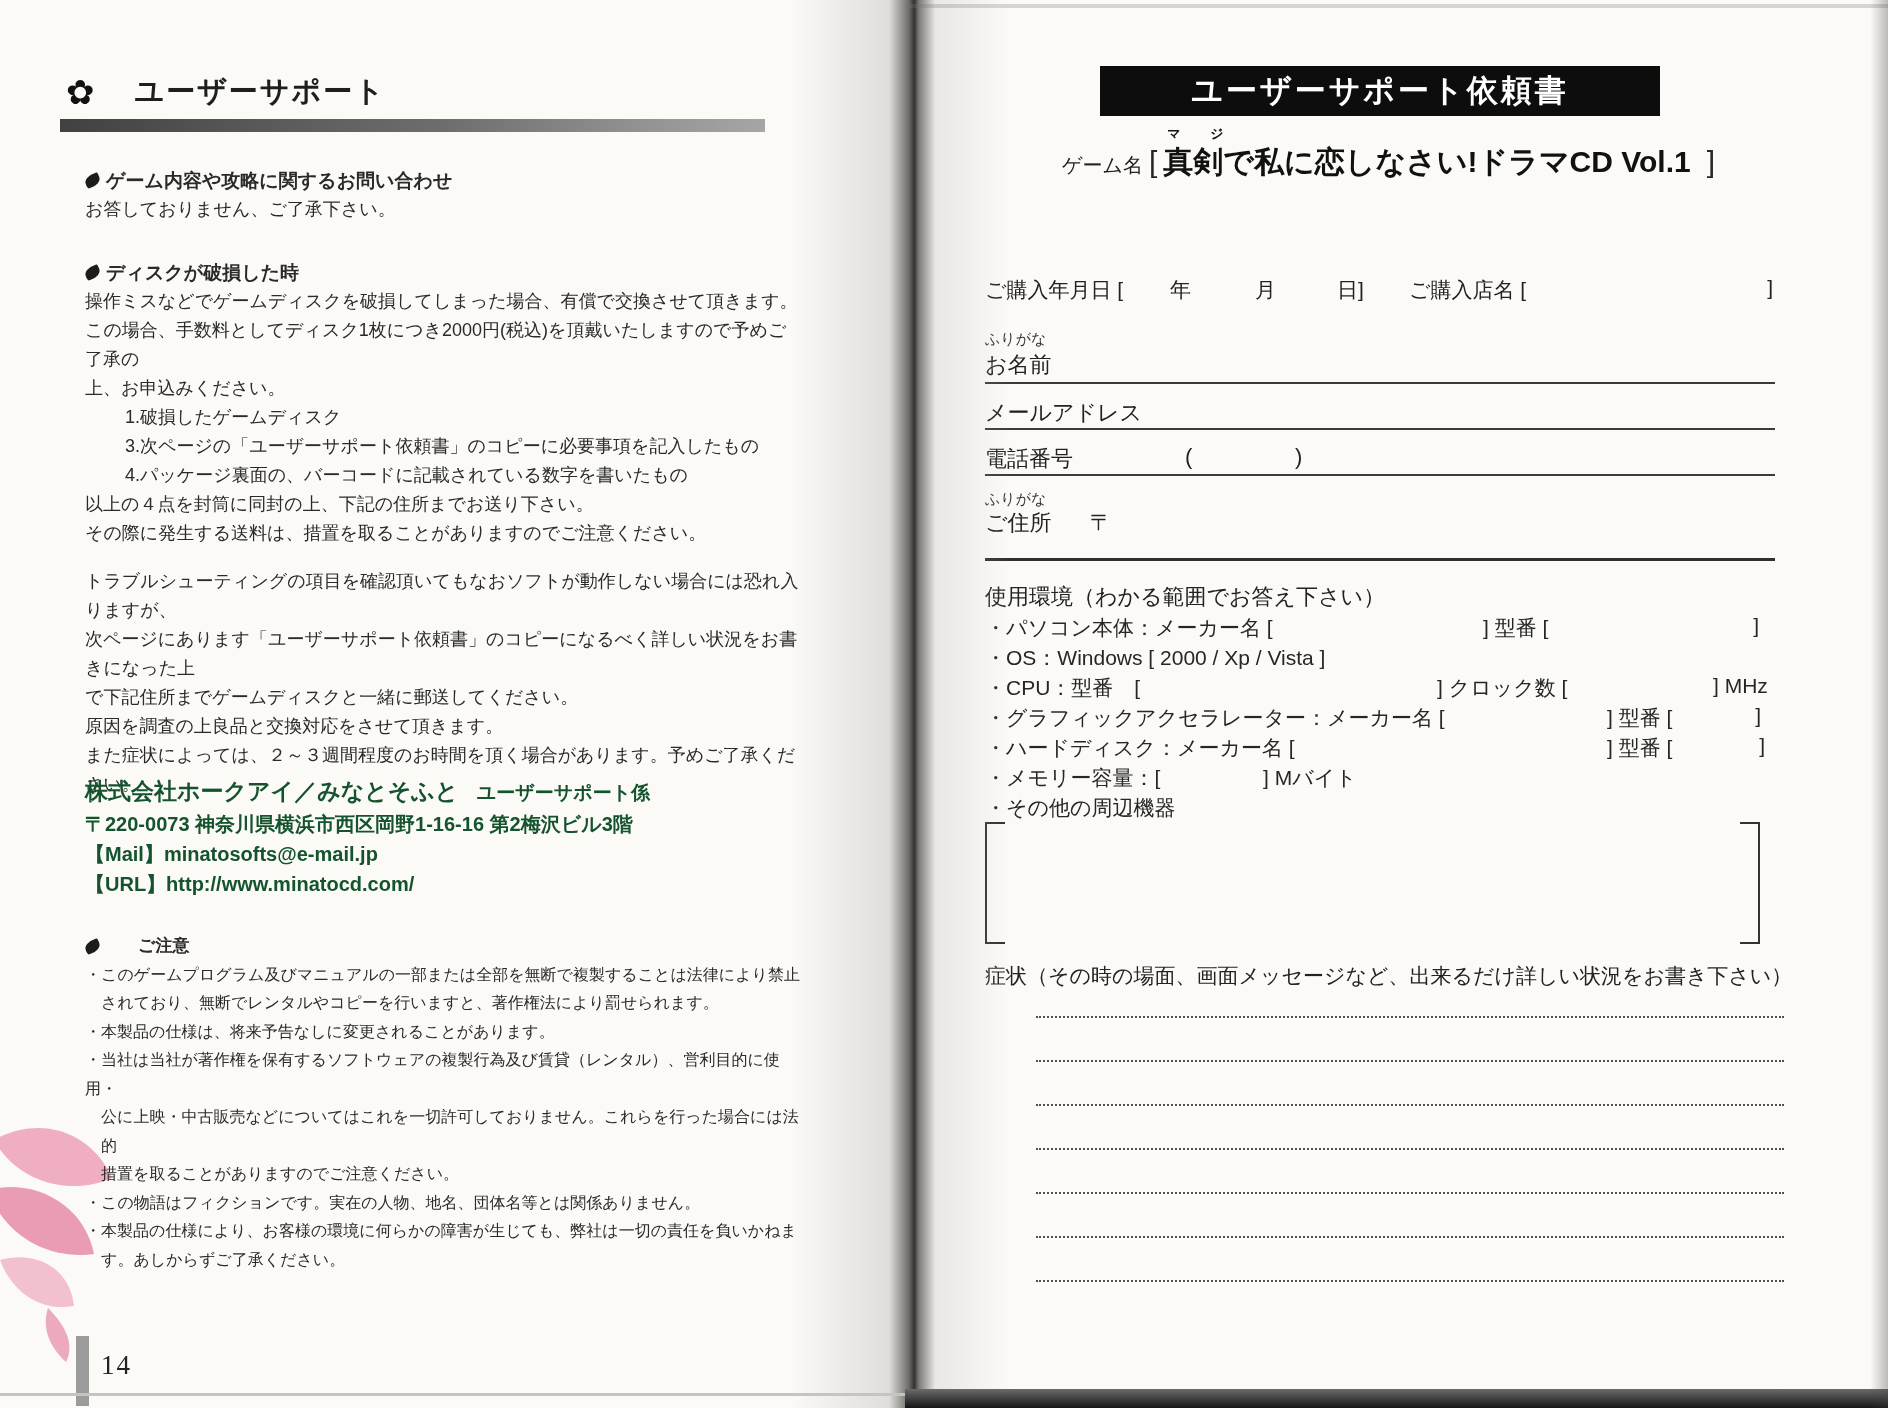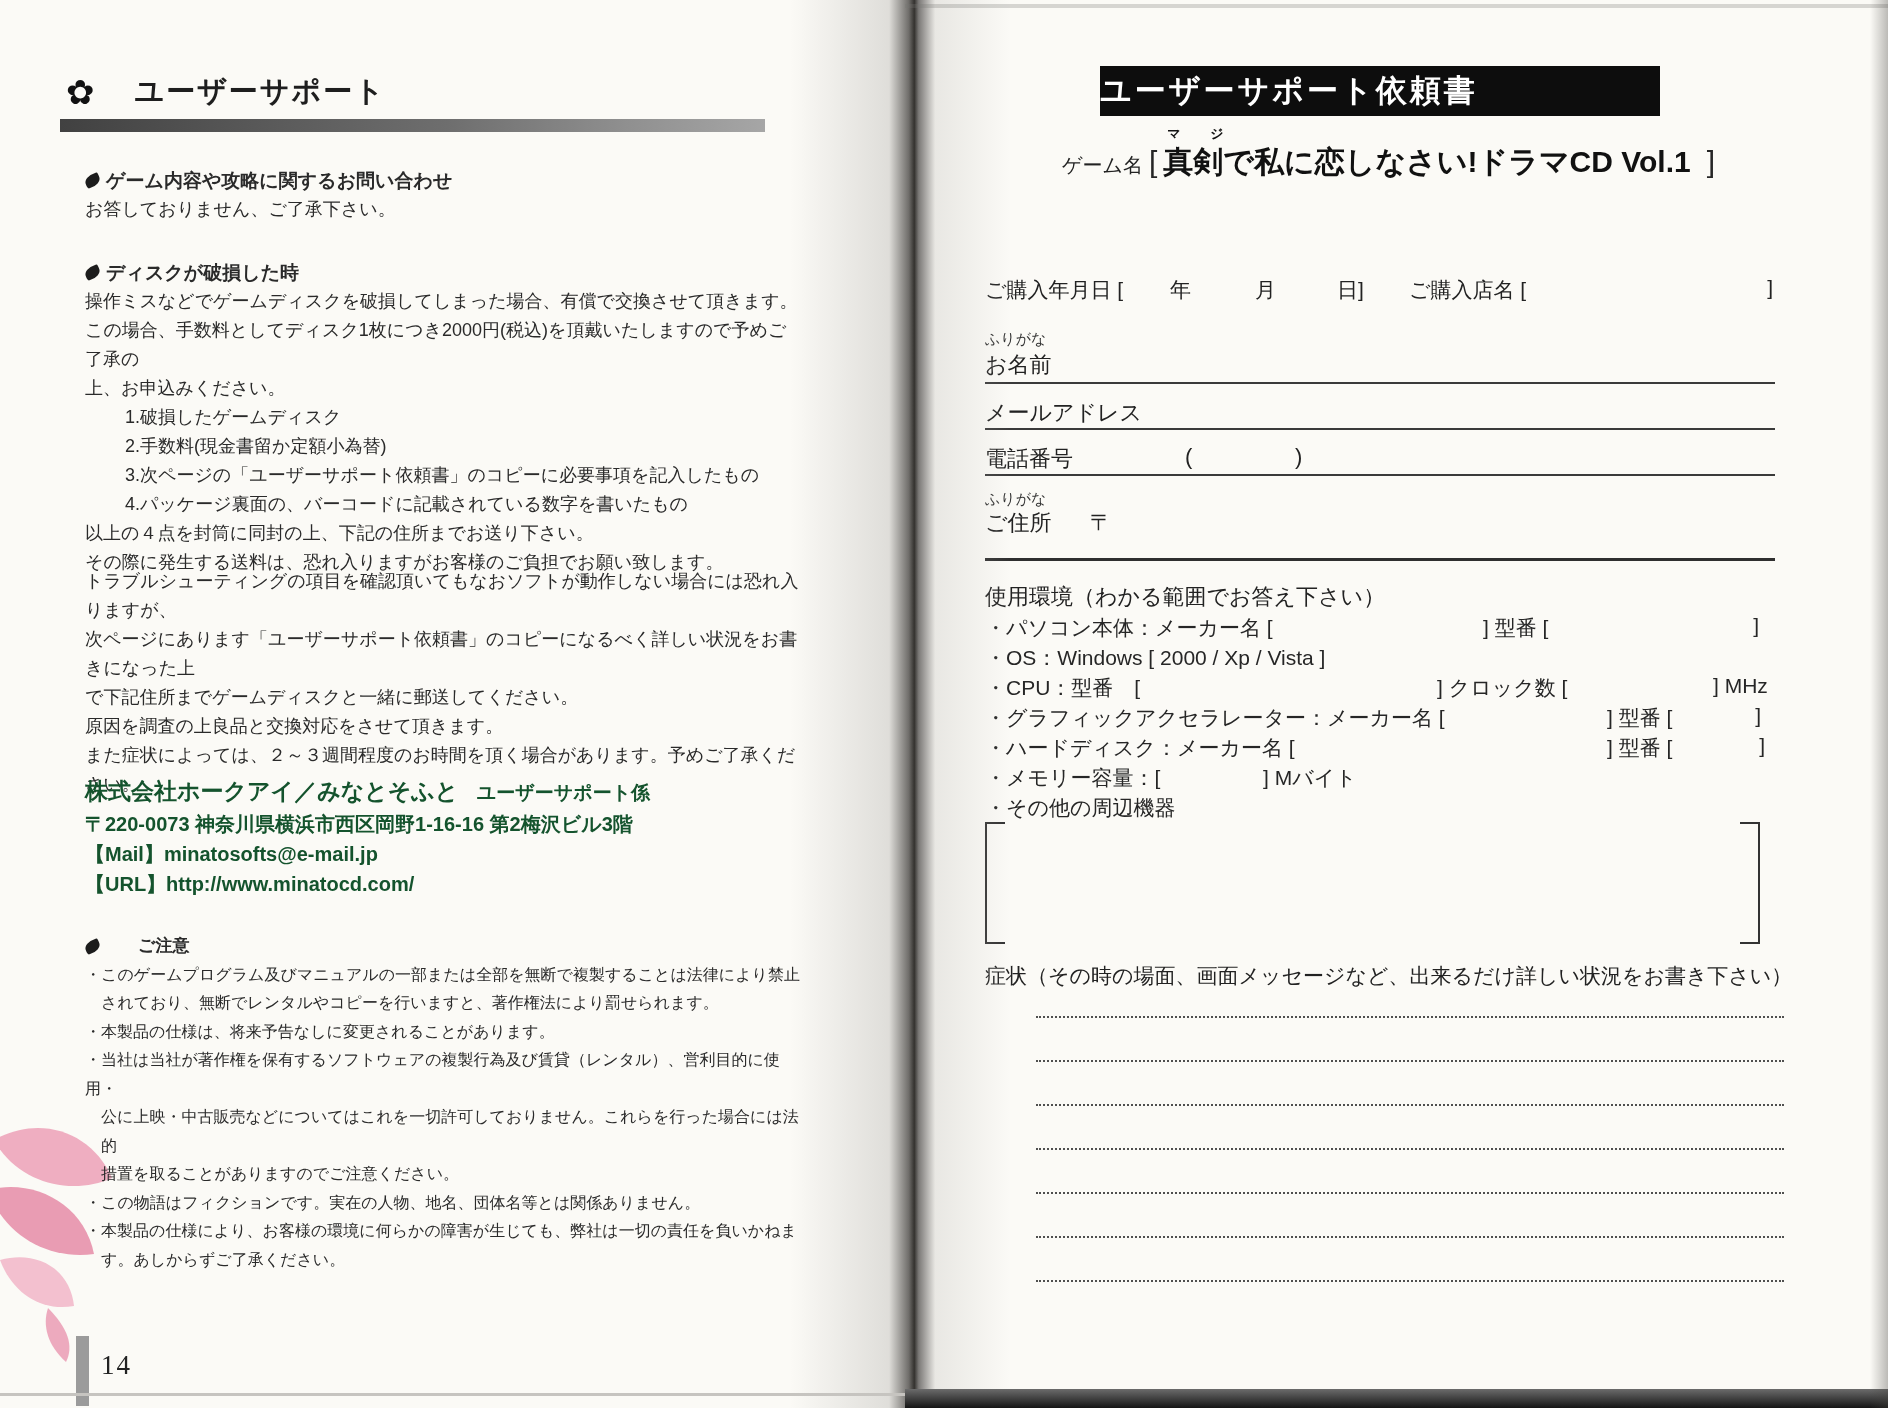--- a/index.html
+++ b/index.html
@@ -24,21 +24,21 @@
   .addr-block{position:absolute;left:85px;top:776px;width:715px;line-height:30px;font-weight:bold;color:#14532d;}
   .addr-company{font-size:23px;}
   .addr-dept{font-size:19px;margin-left:14px;}
   .addr-line{font-size:20px;}
   .notice-block{position:absolute;left:85px;top:932px;width:715px;font-size:16px;line-height:28.5px;color:#2a2a2a;}
   .page-num-bar{position:absolute;left:76px;top:1336px;width:13px;height:70px;background:#9b9b9b;}
   .page-num{position:absolute;left:101px;top:1350px;font-family:"Liberation Serif","DejaVu Serif",serif;
     font-size:27px;letter-spacing:2px;color:#222;}
   
   .banner{position:absolute;left:1100px;top:66px;width:560px;height:50px;background:#0d0d0d;
-    display:flex;align-items:center;}
+    display:flex;align-items:center;justify-content:center;}
   .banner-text{color:#ffffff;font-size:31px;font-weight:bold;letter-spacing:3px;}
   .game-line{position:absolute;left:1062px;top:142px;display:flex;align-items:baseline;white-space:nowrap;}
   .g-label{font-size:20px;color:#222;}
   .g-brk{font-size:30px;font-weight:400;padding:0 6px;}
   .g-big{font-size:30px;font-weight:bold;color:#111;letter-spacing:0;}
   .ruby-wrap{position:relative;display:inline-block;}
   .g-ruby{position:absolute;left:4px;top:-17px;font-size:13px;font-weight:600;letter-spacing:13px;white-space:nowrap;}
   .rp-row{position:absolute;left:985px;width:790px;height:28px;font-size:21px;color:#222;white-space:nowrap;}
   .rp-abs{position:absolute;top:0;}
   .rp-right{position:absolute;top:0;}
@@ -101,25 +101,24 @@
 
   <div class="lp-block" style="top:258px;">
     <div class="sec-heading">
       <span class="leaf"></span>
       <span>ディスクが破損した時</span>
     </div>
     <div>操作ミスなどでゲームディスクを破損してしまった場合、有償で交換させて頂きます。</div>
     <div>この場合、手数料としてディスク1枚につき2000円(税込)を頂戴いたしますので予めご了承の</div>
     <div>上、お申込みください。</div>
     <div class="list-indent">1.破損したゲームディスク</div>
-    <div class="list-indent">2.手数料(現金書留か定額小為替)</div>
     <div class="list-indent">3.次ページの「ユーザーサポート依頼書」のコピーに必要事項を記入したもの</div>
     <div class="list-indent">4.パッケージ裏面の、バーコードに記載されている数字を書いたもの</div>
     <div>以上の４点を封筒に同封の上、下記の住所までお送り下さい。</div>
-    <div>その際に発生する送料は、恐れ入りますがお客様のご負担でお願い致します。</div>
+    <div>その際に発生する送料は、措置を取ることがありますのでご注意ください。</div>
   </div>
 
   <div class="lp-block" style="top:567px;">
     <div>トラブルシューティングの項目を確認頂いてもなおソフトが動作しない場合には恐れ入りますが、</div>
     <div>次ページにあります「ユーザーサポート依頼書」のコピーになるべく詳しい状況をお書きになった上</div>
     <div>で下記住所までゲームディスクと一緒に郵送してください。</div>
     <div>原因を調査の上良品と交換対応をさせて頂きます。</div>
     <div>また症状によっては、２～３週間程度のお時間を頂く場合があります。予めご了承ください。</div>
   </div>
 

